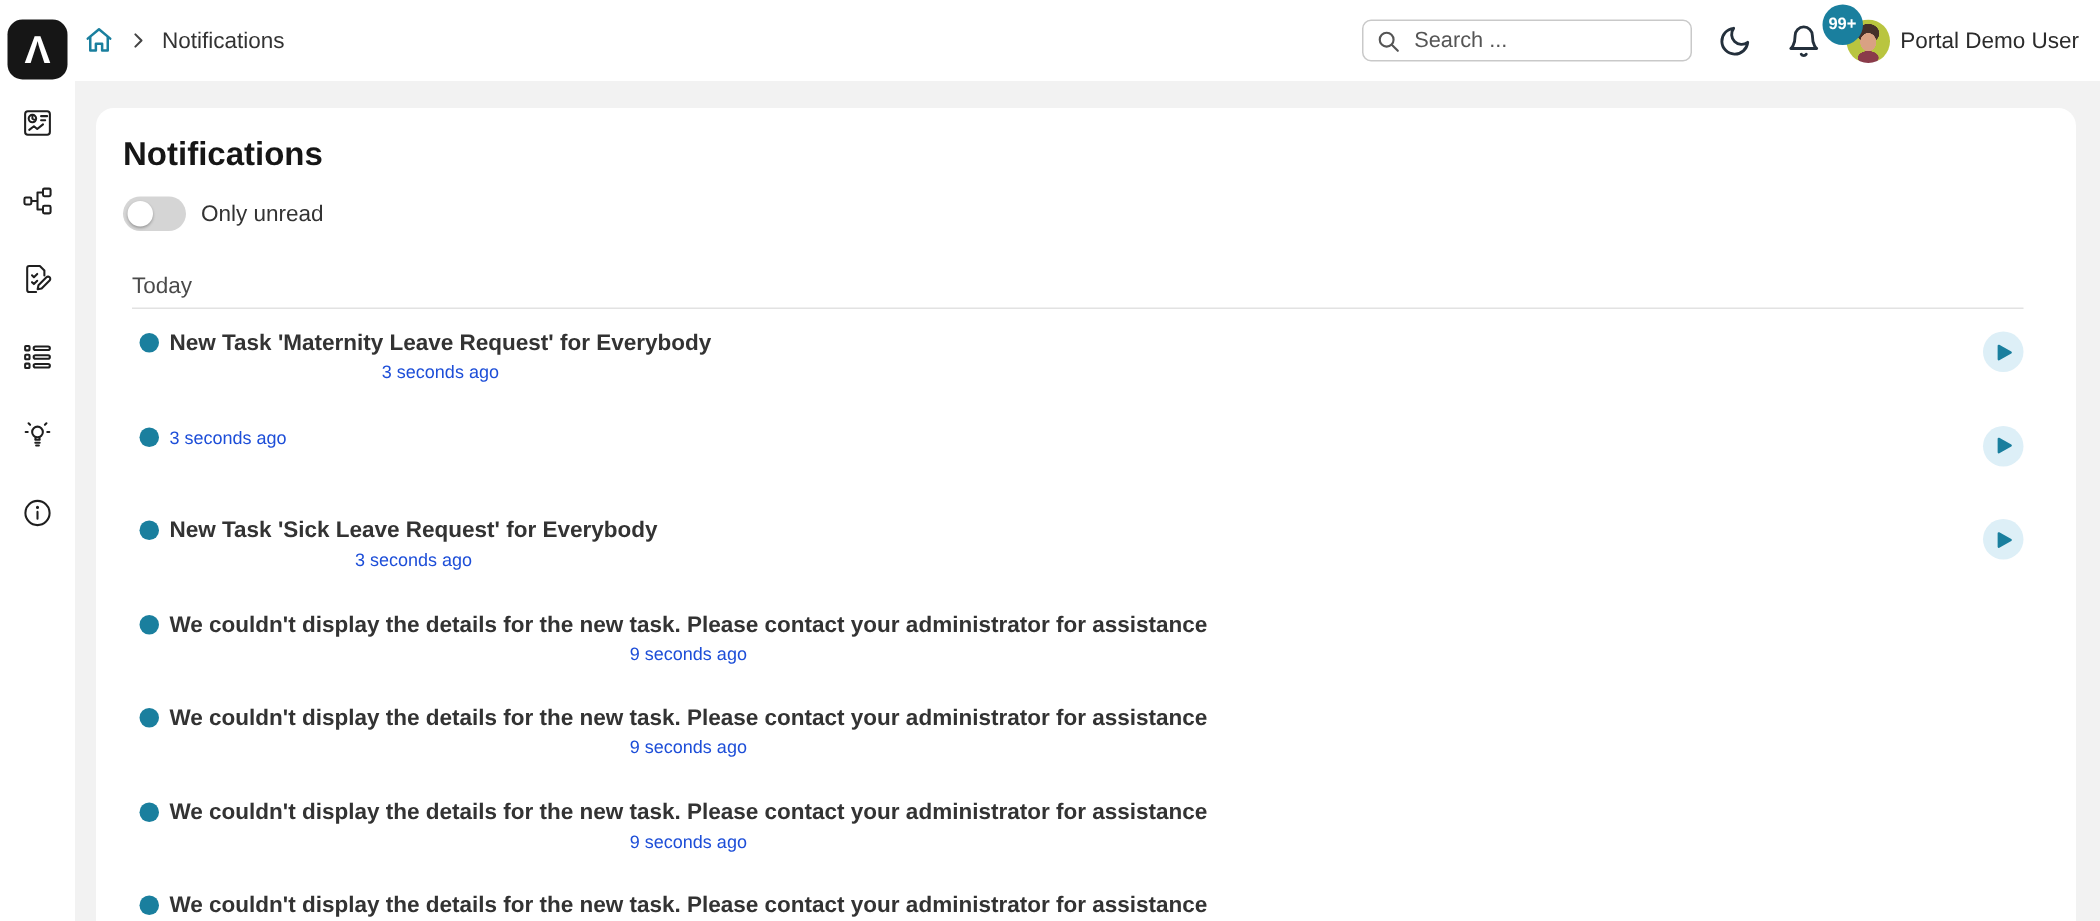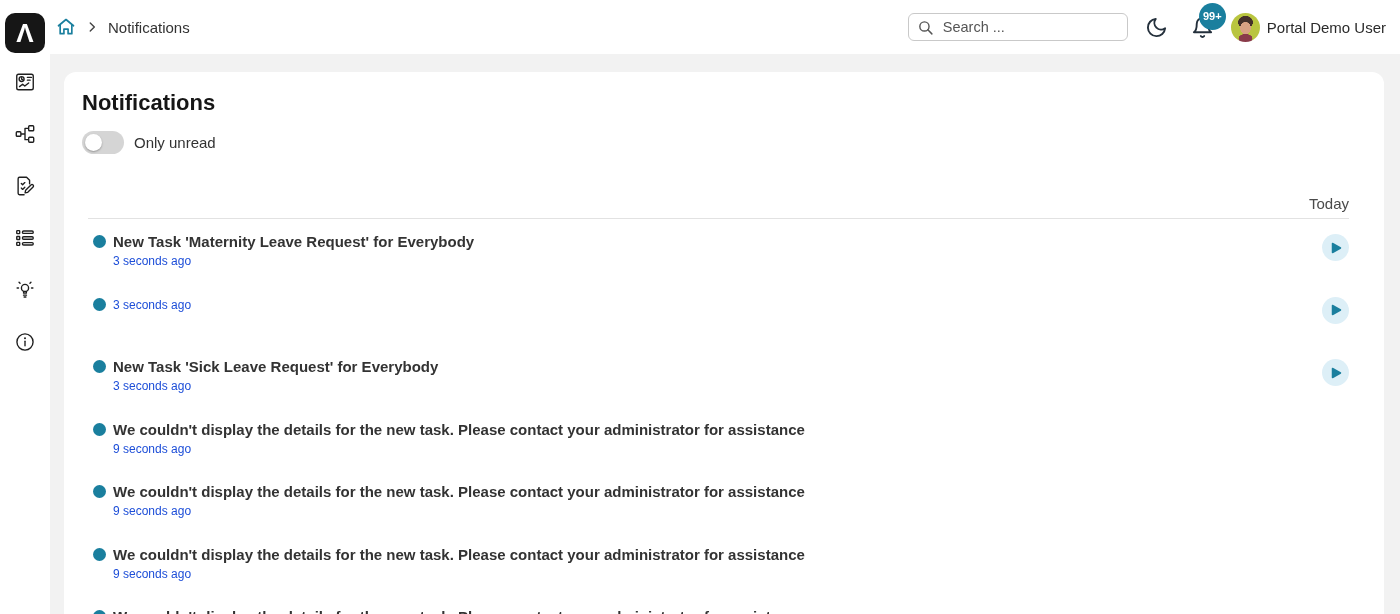--- a/index.html
+++ b/index.html
@@ -21,21 +21,21 @@
   .search {
     display:flex; align-items:center; width:220px; height:28px; gap:7px;
     border:1px solid #c9c9c9; border-radius:6px; padding:0 8px; background:#fff;
   }
   .search input { border:0; outline:0; flex:1; min-width:0; font-size:14.5px; color:#333; font-family:inherit; background:transparent; }
   .search input::placeholder { color:#555; opacity:1; }
   .iconbtn { background:none; border:0; padding:0; cursor:pointer; display:flex; align-items:center; }
   .moonbtn { margin-left:17px; }
   .bellwrap { position:relative; margin-left:23px; }
   .badge {
-    position:absolute; top:-13px; left:8px; width:27px; height:27px; border-radius:50%;
+    position:absolute; top:-13px; left:24px; width:27px; height:27px; border-radius:50%;
     background:var(--accent); color:#fff; font-size:11px; font-weight:bold;
     display:flex; align-items:center; justify-content:center;
   }
   .avatar {
     width:29px; height:29px; border-radius:50%; margin-left:17px; cursor:pointer; flex:none;
     background:
       radial-gradient(ellipse 40% 26% at 50% 88%, #8a3b4a 58%, transparent 61%),
       radial-gradient(ellipse 30% 34% at 50% 52%, #d9a183 60%, transparent 63%),
       radial-gradient(ellipse 44% 38% at 50% 32%, #45302a 56%, transparent 59%),
       #b9c53f;
@@ -47,25 +47,25 @@
   
   .card {
     position:absolute; left:64px; top:72px; width:1320px; height:600px;
     background:#fff; border-radius:12px 12px 0 0;
   }
   .page-title { margin:0; padding:18px 0 0 18px; font-size:22px; font-weight:bold; color:#161616; }
   .toggle-row { display:flex; align-items:center; gap:10px; margin:15px 0 0 18px; }
   .switch { width:42px; height:23px; border-radius:12px; background:#d5d5d5; position:relative; cursor:pointer; flex:none; }
   .knob { position:absolute; left:3px; top:3px; width:17px; height:17px; border-radius:50%; background:#fff; box-shadow:0 1px 2px rgba(0,0,0,.3); }
   .toggle-label { font-size:15px; color:#333;text-align:right; }
-  .section { margin:41px 35px 0 24px;text-align:right; }
+  .section { margin:28px 35px 0 24px; }
   .section-label { font-size:15px; color:#4a4a4a; padding-bottom:6px; }
   .divider { border-bottom:1px solid #e2e2e2; }
   .list { margin:0 35px 0 24px; }
-  .row { display:flex; align-items:flex-start; height:62.5px; padding-top:13px; cursor:pointer; }
+  .row { display:flex; align-items:flex-start; height:62.5px; padding-top:13px; cursor:pointer;text-align:center; }
   .dot { width:13px; height:13px; border-radius:50%; background:var(--accent); margin:3px 7px 0 5px; flex:none; }
   .row-title { font-size:15px; font-weight:bold; color:#333; line-height:19px; }
   .row-time { font-size:12px; color:#1d4ed8; margin-top:3px; }
   .play {
     margin:2px 0 0 auto; width:27px; height:27px; border-radius:50%; border:0; padding:0; flex:none;
     background:#ddeff7; display:flex; align-items:center; justify-content:center; cursor:pointer;
   }
   svg { display:block; }
 </style>
 </head>

